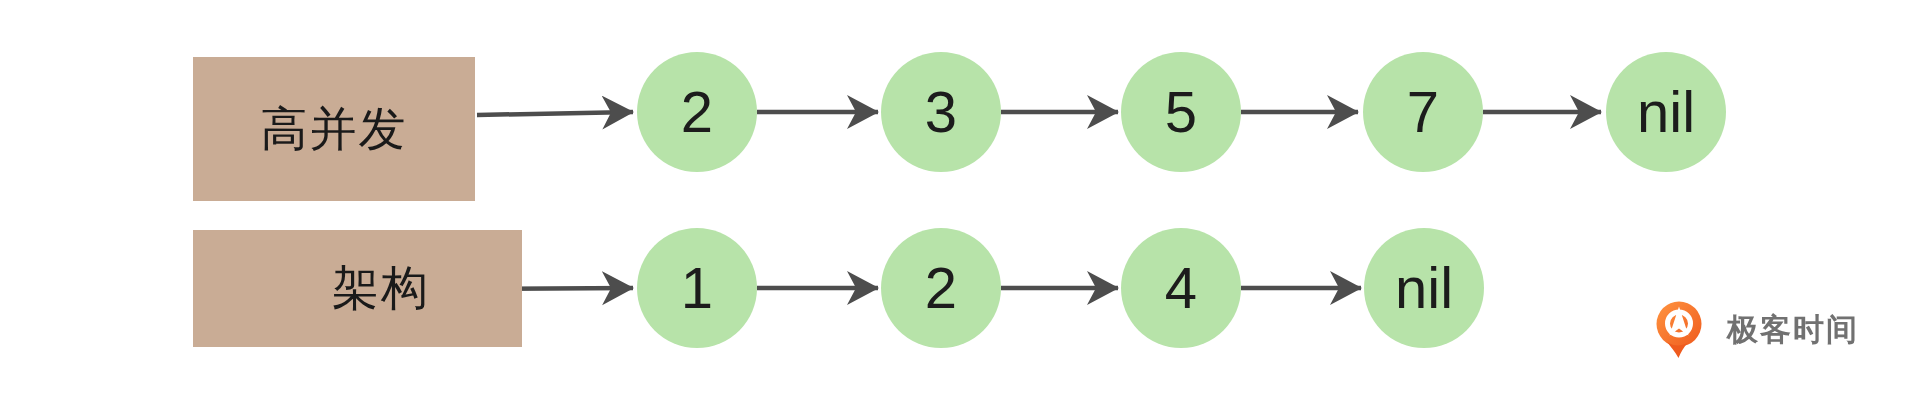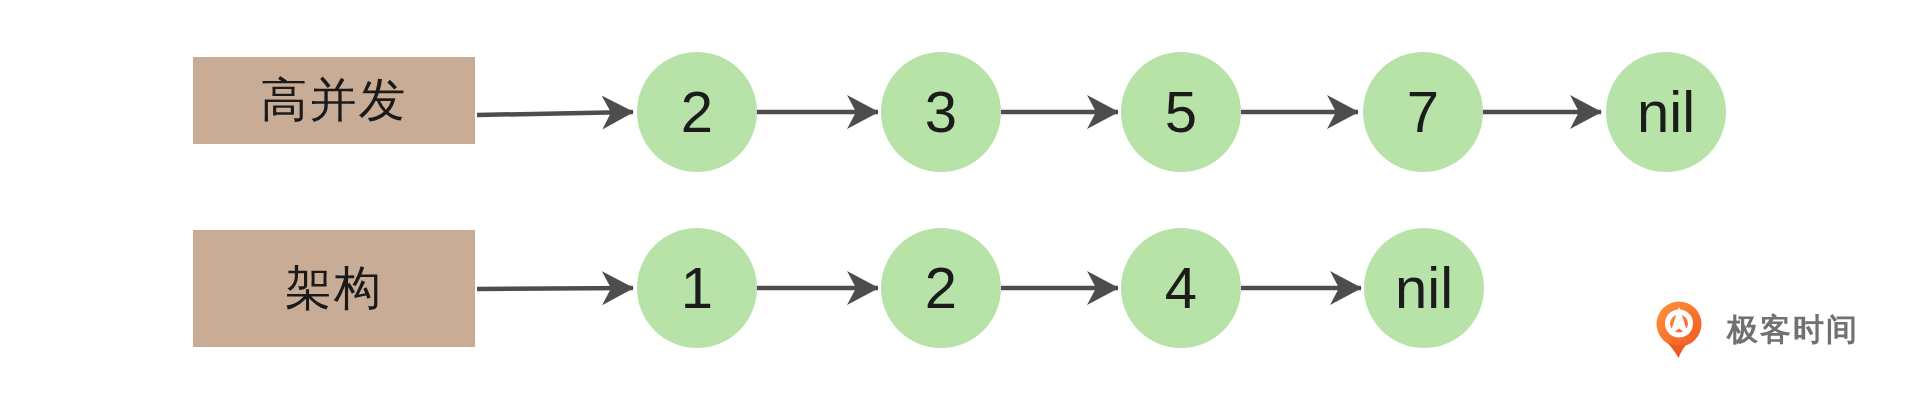--- a/index.html
+++ b/index.html
@@ -24,21 +24,21 @@
   .label-box {
     position: absolute;
     display: flex;
     align-items: center;
     justify-content: center;
     background: #c9ac95;
     color: #1a1a1a;
     font-size: 47px;
     letter-spacing: 2px;
     width: 282px;
-    height: 87px;
+    height: 144px;
   }
   .node {
     position: absolute;
     width: 120px;
     height: 120px;
     border-radius: 50%;
     background: #b7e3a9;
     display: flex;
     align-items: center;
     justify-content: center;
@@ -99,21 +99,21 @@
   <div class="node" style="left:1121px; top:52px;">
       <span>5</span>
     </div>
   <div class="node" style="left:1363px; top:52px;">
       <span>7</span>
     </div>
   <div class="node" style="left:1606px; top:52px;">
       <span>nil</span>
     </div>
 
-  <div class="label-box" style="left:193px; top:230px; height:117px;">
+  <div class="label-box" style="left:193px; top:230px; height:117px;padding-left:47px;">
     <span>架构</span>
   </div>
   <div class="node" style="left:637px;  top:228px;">
       <span>1</span>
     </div>
   <div class="node" style="left:881px;  top:228px;">
       <span>2</span>
     </div>
   <div class="node" style="left:1121px; top:228px;">
       <span>4</span>

